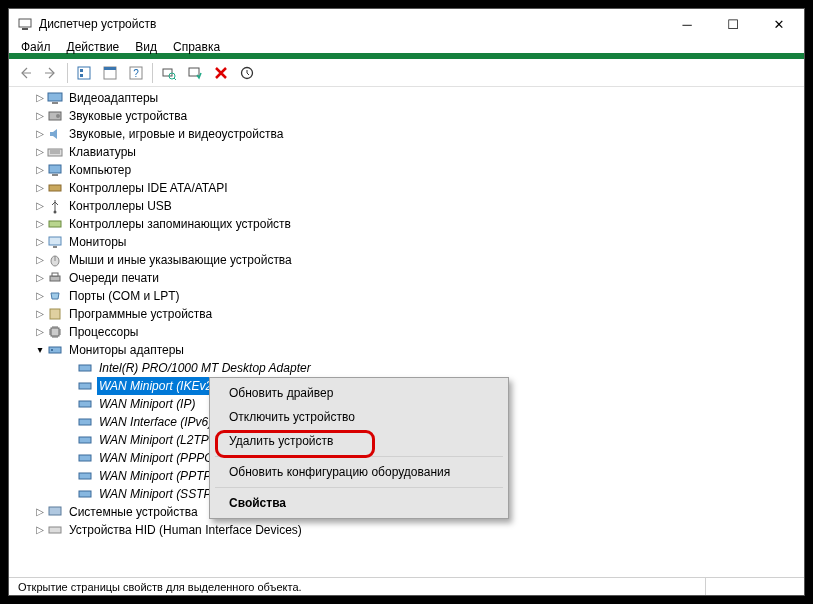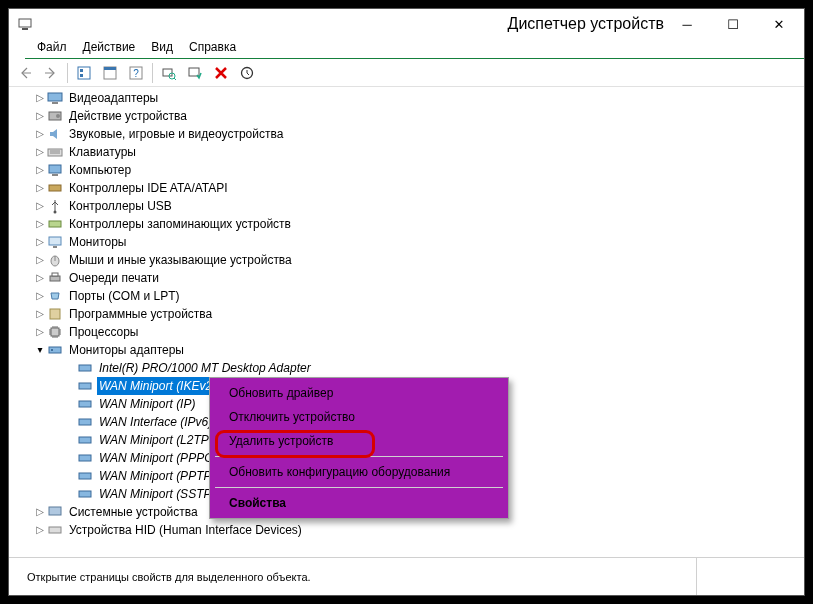--- a/index.html
+++ b/index.html
@@ -1,42 +1,42 @@
 <!DOCTYPE html>
 <html><head>
 <meta charset="utf-8">
 <style>
 * { box-sizing: border-box; margin: 0; padding: 0; font-family: "Segoe UI", Tahoma, sans-serif; }
 body { background: #000; padding: 8px; }
 .window { background: #fff; width: 797px; height: 588px; display: flex; flex-direction: column; border: 1px solid #555; }
 .titlebar { display: flex; align-items: center; height: 30px; padding: 0 2px 0 8px; }
 .titlebar .app-icon { width: 16px; height: 16px; margin-right: 6px; }
-.titlebar .title { font-size: 16px; flex: 1; text-align: right; }
+.titlebar .title { font-size: 12px; flex: 1; }
 .winbtn { width: 46px; height: 30px; display: flex; align-items: center; justify-content: center; font-size: 13px; }
-.menubar { display: flex; height: 20px; padding: 0 4px; border-bottom: 1px solid #15803d; margin-left: 16px; }
+.menubar { display: flex; height: 20px; padding: 0 4px; border-bottom: 6px solid #15803d; }
 .menubar span { font-size: 12px; padding: 1px 8px; cursor: default; }
 .toolbar { display: flex; align-items: center; height: 28px; padding: 2px 4px; gap: 2px; border-bottom: 1px solid #e1e1e1; }
 .tbtn { width: 24px; height: 24px; display: flex; align-items: center; justify-content: center; border: 1px solid transparent; }
 .tsep { width: 1px; height: 20px; background: #ccc; margin: 0 2px; }
 .tree-wrap { flex: 1; overflow-y: scroll; padding: 2px; position: relative; }
 .tree { font-size: 12px; line-height: 18px; }
 .node { display: flex; align-items: center; height: 18px; white-space: nowrap; cursor: default; }
 .chev { width: 14px; text-align: center; color: #666; font-size: 10px; }
 .chev.open { color: #000; }
 .nicon { width: 16px; height: 16px; margin-right: 4px; flex-shrink: 0; }
 .label { padding: 0 2px; }
 .selected .label { background: #0078d7; color: #fff; }
 .d1 { padding-left: 22px; }
 .d2 { padding-left: 52px; font-style: italic; }
-.ctxmenu { position: absolute; background: #a21caf; border: 1px solid #a0a0a0; box-shadow: 3px 4px 6px rgba(0,0,0,0.35); width: 300px; font-size: 12px; padding: 3px; }
+.ctxmenu { position: absolute; background: #e5e5e5; border: 1px solid #a0a0a0; box-shadow: 3px 4px 6px rgba(0,0,0,0.35); width: 300px; font-size: 12px; padding: 3px; }
 .ctxitem { padding: 5px 16px; cursor: default; }
 .ctxitem.bold { font-weight: 700; }
 .ctxsep { height: 1px; background: #d0d0d0; margin: 3px 2px; }
 .highlight-ring { position: absolute; border: 3px solid #d80000; border-radius: 9px; pointer-events: none; }
-.status { height: 38px; border-top: 1px solid #d0d0d0; display: flex; align-items: center; padding: 0 18px; font-size: 11px; }
+.status { height: 18px; border-top: 1px solid #d0d0d0; display: flex; align-items: center; padding: 0 9px; font-size: 11px; }
 .status .cell { border-left: 1px solid #d0d0d0; height: 100%; width: 90px; }
 .status .txt { flex: 1; }
 ::-webkit-scrollbar { width: 17px; background: #f0f0f0; }
 ::-webkit-scrollbar-thumb { background: #c2c2c2; }
 </style>
 </head>
 <body>
 
 <div class="window">
 
@@ -127,21 +127,21 @@
             <rect x="5" y="12" width="6" height="2" fill="#888"></rect>
           </svg>
           <span class="label">Видеоадаптеры</span>
         </div>
       <div class="node d1">
           <span class="chev">▷</span>
           <svg class="nicon" viewBox="0 0 16 16">
             <rect x="2" y="4" width="12" height="8" fill="#bbb" stroke="#666"></rect>
             <circle cx="11" cy="8" r="2" fill="#888"></circle>
           </svg>
-          <span class="label">Действие устройства</span>
+          <span class="label">Звуковые устройства</span>
         </div>
       <div class="node d1">
           <span class="chev">▷</span>
           <svg class="nicon" viewBox="0 0 16 16">
             <path d="M3 6v4h3l4 3V3L6 6z" fill="#7aa9d4"></path>
           </svg>
           <span class="label">Звуковые, игровые и видеоустройства</span>
         </div>
       <div class="node d1">
           <span class="chev">▷</span>

